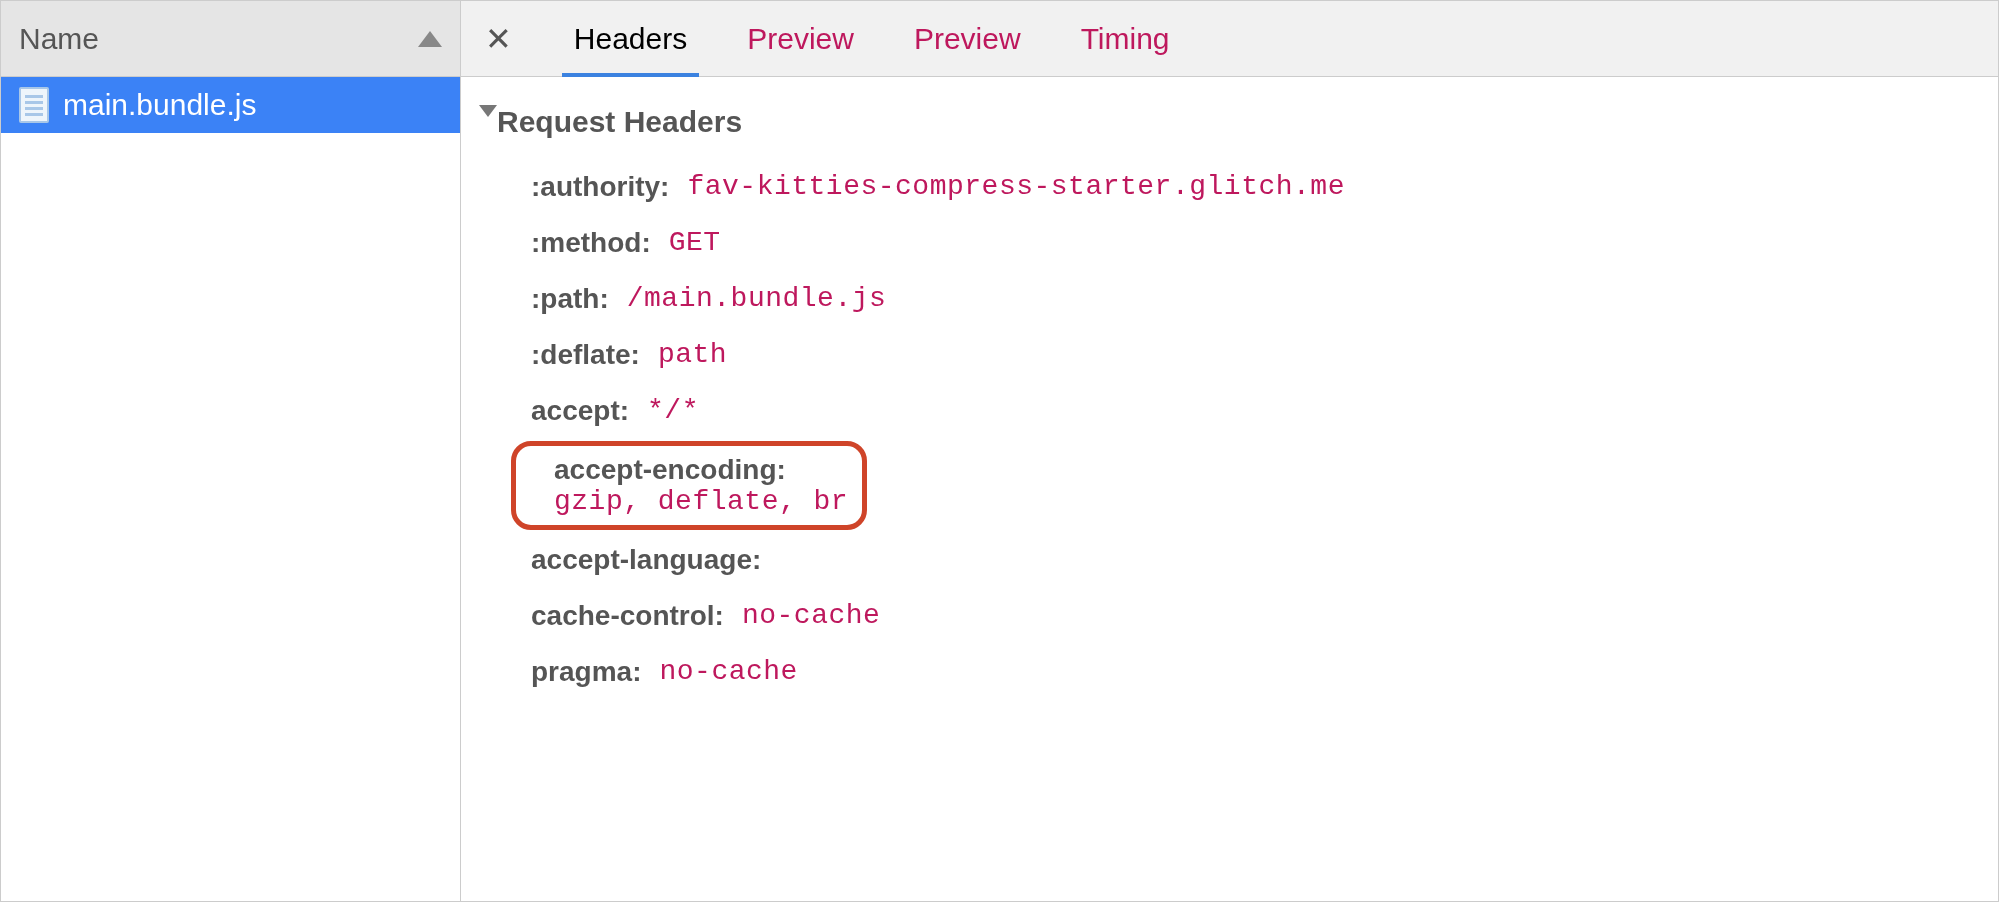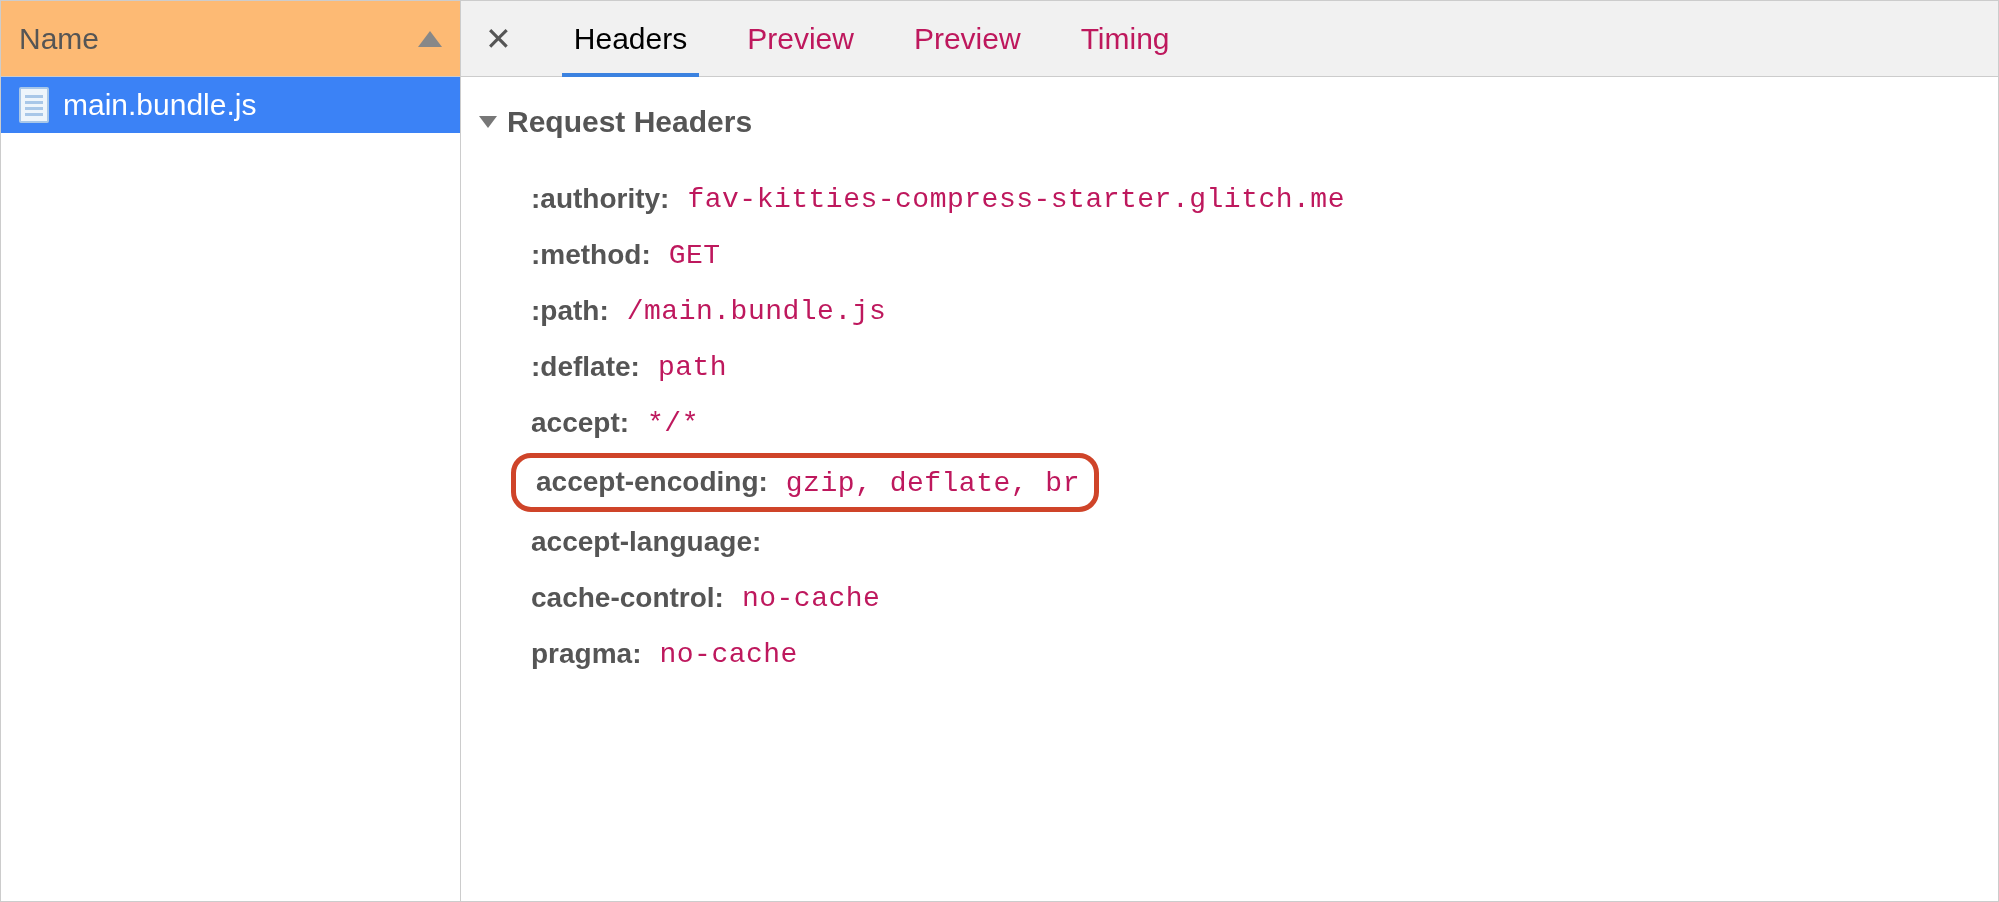--- a/index.html
+++ b/index.html
@@ -25,21 +25,21 @@
     
     .left-panel {
       width: 460px;
       border-right: 1px solid #ccc;
       background: #fff;
       display: flex;
       flex-direction: column;
     }
     .name-header {
       height: 76px;
-      background: #fdba74;
+      background: #e5e5e5;
       border-bottom: 1px solid #ccc;
       display: flex;
       align-items: center;
       justify-content: space-between;
       padding: 0 18px;
       color: #555;
     }
     .name-header-label {
       font-size: 30px;
     }
@@ -126,40 +126,38 @@
       height: 4px;
       background: #3b82e0;
     }
     .details-pane {
       flex: 1;
       padding: 28px 0 0 14px;
       overflow: auto;
     }
     .section-header {
       display: flex;
-      align-items: center;
-      gap: 10px;
-      margin-bottom: 32px;
+      margin-bottom: 20px;
     }
     .disclosure-triangle {
       width: 0;
       height: 0;
       border-left: 9px solid transparent;
       border-right: 9px solid transparent;
       border-top: 12px solid #777;
       margin-left: 4px;
     }
     .section-title {
       font-weight: 700;
       font-size: 30px;
       color: #555;
     }
     .header-row {
       display: flex;
-      align-items: center;
+      align-items: flex-start;
       padding: 12px 0 12px 56px;
       font-size: 28px;
     }
     .header-name {
       font-weight: 700;
       color: #555;
       font-family: -apple-system, BlinkMacSystemFont, "Segoe UI", Helvetica, Arial, sans-serif;
     }
     .header-value {
       font-family: "SF Mono", Menlo, Consolas, "Courier New", monospace;
@@ -167,20 +165,21 @@
       margin-left: 18px;
       letter-spacing: 0.5px;
     }
     .highlight-box {
       border: 5px solid #cf4429;
       border-radius: 20px;
       margin: 2px 0 2px 36px;
       padding: 8px 14px 8px 20px;
       display: inline-flex;
       align-items: baseline;
+      flex-direction: column;
     }
     .highlight-box .header-name,
     .highlight-box .header-value {
       font-size: 28px;
     }
   </style>
 </head>
 <body>
 
 <div class="container">

